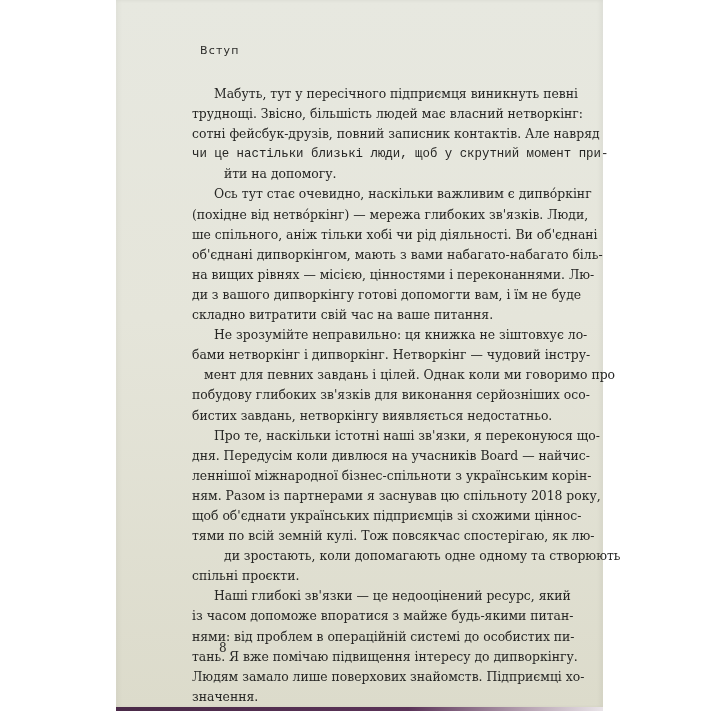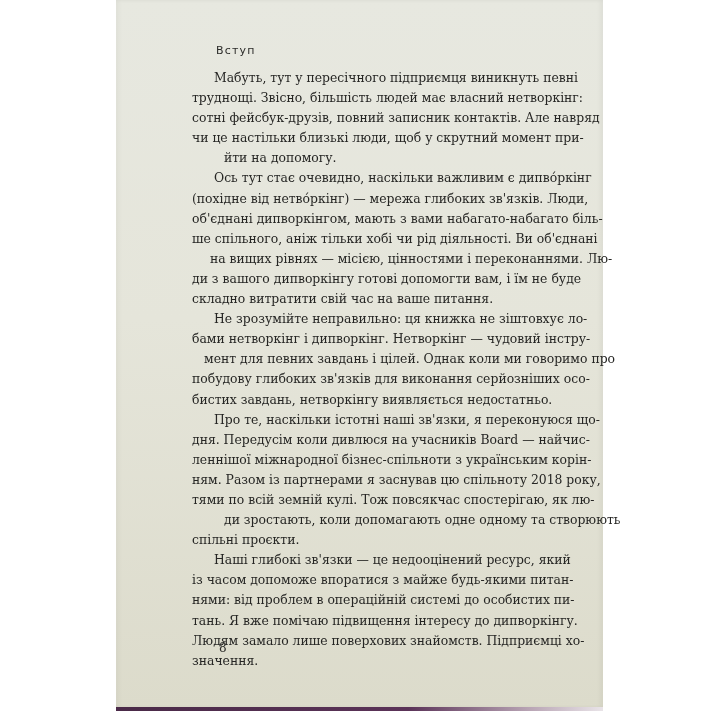--- a/index.html
+++ b/index.html
@@ -10,26 +10,26 @@
     .page {
       position: absolute; left: 116px; top: 0; width: 487px; height: 708px;
       background: linear-gradient(180deg, #e7e8e0 0%, #e5e5da 45%, #dcdbcb 100%);
       box-shadow: inset -3px 0 4px rgba(0,0,0,0.04), inset 3px 0 4px rgba(0,0,0,0.03);
     }
     .bottom-edge {
       position: absolute; left: 116px; top: 707px; width: 487px; height: 4px;
       background: linear-gradient(90deg, #4a2a48 0%, #5b3358 60%, #b9a5b5 85%, #e9e4e8 100%);
     }
     .running-head {
-      position: absolute; left: 216px; top: 44px;
+      position: absolute; left: 200px; top: 44px;
       font-family: "DejaVu Sans", sans-serif; font-size: 11px; letter-spacing: 1.2px;
       color: #2a2a28;
     }
     .text {
-      position: absolute; left: 192px; top: 68px; width: 378px;
+      position: absolute; left: 192px; top: 84px; width: 378px;
       font-family: "DejaVu Serif", serif; font-size: 12.4px; line-height: 20.1px;
       color: #262624; text-align: justify;
     }
     .para { margin: 0; text-indent: 22px; }
     .line { display: block; white-space: nowrap; text-align: justify; text-align-last: justify; }
     .line.last { text-align-last: left; }
     .folio {
       position: absolute; left: 219px; top: 641px;
       font-family: "DejaVu Serif", serif; font-size: 12px; color: #2a2a28;
     }
@@ -40,44 +40,45 @@
 <div class="page"></div>
 <div class="bottom-edge"></div>
 
 <div class="running-head">Вступ</div>
 
 <div class="text" id="body-text">
     <div class="para">
       <span class="line" style="text-indent: 22px;">Мабуть, тут у пересічного підприємця виникнуть певні</span>
       <span class="line" style="text-indent: 0px;">труднощі. Звісно, більшість людей має власний нетворкінг:</span>
       <span class="line" style="text-indent: 0px;">сотні фейсбук-друзів, повний записник контактів. Але навряд</span>
-      <span class="line" style="text-indent: 0px;">чи це настільки близькі люди, щоб у скрутний момент при-</span>
+      <span class="line" style="text-indent: 0px; font-family: Liberation Mono, monospace;">чи це настільки близькі люди, щоб у скрутний момент при-</span>
       <span class="line last" style="text-indent: 0px; margin-left: 32px;">йти на допомогу.</span>
     </div>
     <div class="para">
       <span class="line" style="text-indent: 22px;">Ось тут стає очевидно, наскільки важливим є дипво́ркінг</span>
       <span class="line" style="text-indent: 0px;">(похідне від нетво́ркінг) — мережа глибоких зв'язків. Люди,</span>
+      <span class="line" style="text-indent: 0px;">ше спільного, аніж тільки хобі чи рід діяльності. Ви об'єднані</span>
       <span class="line" style="text-indent: 0px;">об'єднані дипворкінгом, мають з вами набагато-набагато біль-</span>
-      <span class="line" style="text-indent: 0px;">ше спільного, аніж тільки хобі чи рід діяльності. Ви об'єднані</span>
-      <span class="line" style="text-indent: 0px; margin-left: 18px;">на вищих рівнях — місією, цінностями і переконаннями. Лю-</span>
+      <span class="line" style="text-indent: 0px;">на вищих рівнях — місією, цінностями і переконаннями. Лю-</span>
       <span class="line" style="text-indent: 0px;">ди з вашого дипворкінгу готові допомогти вам, і їм не буде</span>
       <span class="line last" style="text-indent: 0px;">складно витратити свій час на ваше питання.</span>
     </div>
     <div class="para">
       <span class="line" style="text-indent: 22px;">Не зрозумійте неправильно: ця книжка не зіштовхує ло-</span>
       <span class="line" style="text-indent: 0px;">бами нетворкінг і дипворкінг. Нетворкінг — чудовий інстру-</span>
       <span class="line" style="text-indent: 0px; margin-left: 12px;">мент для певних завдань і цілей. Однак коли ми говоримо про</span>
       <span class="line" style="text-indent: 0px;">побудову глибоких зв'язків для виконання серйозніших осо-</span>
       <span class="line last" style="text-indent: 0px;">бистих завдань, нетворкінгу виявляється недостатньо.</span>
     </div>
     <div class="para">
       <span class="line" style="text-indent: 22px;">Про те, наскільки істотні наші зв'язки, я переконуюся що-</span>
       <span class="line" style="text-indent: 0px;">дня. Передусім коли дивлюся на учасників Board — найчис-</span>
       <span class="line" style="text-indent: 0px;">леннішої міжнародної бізнес-спільноти з українським корін-</span>
       <span class="line" style="text-indent: 0px;">ням. Разом із партнерами я заснував цю спільноту 2018 року,</span>
+      <span class="line" style="text-indent: 0px;">щоб об'єднати українських підприємців зі схожими ціннос-</span>
       <span class="line" style="text-indent: 0px;">тями по всій земній кулі. Тож повсякчас спостерігаю, як лю-</span>
       <span class="line" style="text-indent: 0px; margin-left: 32px;">ди зростають, коли допомагають одне одному та створюють</span>
       <span class="line last" style="text-indent: 0px;">спільні проєкти.</span>
     </div>
     <div class="para">
       <span class="line" style="text-indent: 22px;">Наші глибокі зв'язки — це недооцінений ресурс, який</span>
       <span class="line" style="text-indent: 0px;">із часом допоможе впоратися з майже будь-якими питан-</span>
       <span class="line" style="text-indent: 0px;">нями: від проблем в операційній системі до особистих пи-</span>
       <span class="line" style="text-indent: 0px;">тань. Я вже помічаю підвищення інтересу до дипворкінгу.</span>
       <span class="line" style="text-indent: 0px;">Людям замало лише поверхових знайомств. Підприємці хо-</span>

